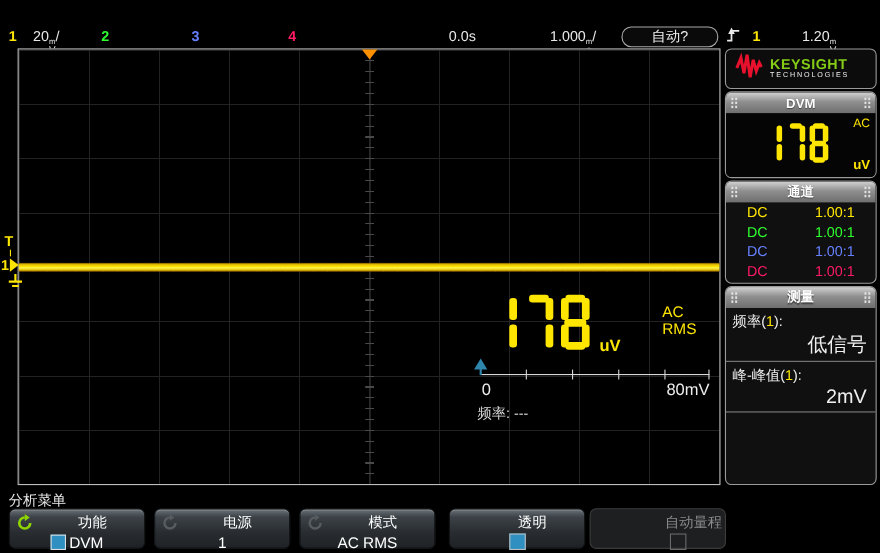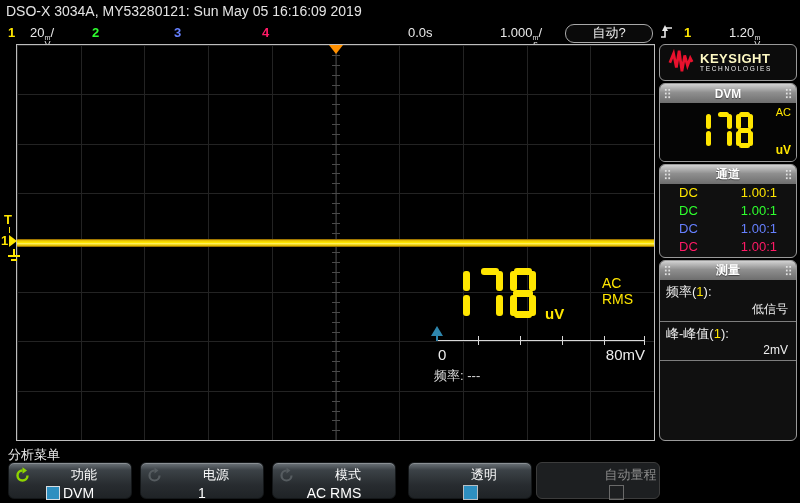--- a/index.html
+++ b/index.html
@@ -79,33 +79,33 @@
   .sbox{position:absolute;left:0;width:138px;background:#101010;border:1px solid #9a9a9a;
         border-radius:6px;box-sizing:border-box;overflow:hidden;}
   .sbox-hdr{position:relative;height:19px;background:linear-gradient(180deg,#d2d2d2,#8f8f8f 45%,#6e6e6e);
         color:#fff;font-weight:bold;font-size:12px;display:flex;align-items:center;justify-content:center;
         text-shadow:0 1px 1px #444;cursor:grab;}
   .grip{position:absolute;top:4px;width:7px;height:11px;
         background-image:radial-gradient(#e2e2e2 1px,transparent 1.3px);background-size:3.5px 3.7px;}
   .grip.l{left:4px;} .grip.r{right:4px;}
   #logo-box{top:0;height:37px;display:flex;align-items:center;background:#0c0c0c;}
   #logo-text{margin-left:6px;}
-  #logo-brand{font-size:13px;font-weight:800;color:#fef9c3;letter-spacing:.5px;line-height:13px;}
+  #logo-brand{font-size:13px;font-weight:800;color:#84cc16;letter-spacing:.5px;line-height:13px;}
   #logo-sub{font-size:6.5px;color:#eee;letter-spacing:1.7px;line-height:8px;}
   #dvm-box{top:39px;height:79px;}
   #dvm-box .body{position:relative;height:58px;background:#050505;}
   #dvm-box .seg-small{position:absolute;left:34px;top:9px;}
   #dvm-ac{position:absolute;right:5px;top:3px;color:#ffe600;font-size:11px;}
   #dvm-uv{position:absolute;right:5px;bottom:4px;color:#ffe600;font-size:12px;font-weight:bold;}
   #ch-box{top:120px;height:94px;}
   .ch-row{height:18px;line-height:18px;padding:0 19px;display:flex;justify-content:space-between;font-size:13px;}
   #meas-box{top:216px;height:181px;}
   .meas-label{padding:3px 6px 0 6px;font-size:13px;color:#efefef;}
   .meas-label .src{color:#ffe600;}
-  .meas-value{padding:0 8px 3px 0;text-align:right;font-size:12px;color:#efefef;
+  .meas-value{padding:0 8px 3px 0;text-align:right;font-size:18px;color:#efefef;
               border-bottom:1px solid #7e7e7e;}
 
   
   #menu-label{left:8px;top:446px;font-size:13px;color:#eaeaea;}
   .softkey{position:absolute;top:462px;width:124px;height:37px;border-radius:6px;box-sizing:border-box;
      background:linear-gradient(180deg,#6d747a 0%,#3c4247 20%,#282c30 62%,#1f2326 100%);
      border:1px solid #141719;box-shadow:inset 0 1px 0 rgba(255,255,255,.22);cursor:pointer;}
   .softkey .sk-label{display:block;text-align:center;font-size:13px;color:#fff;margin-top:3px;margin-left:28px;}
   .softkey .sk-value{display:flex;align-items:center;justify-content:center;font-size:14px;color:#fff;margin-top:1px;}
   .softkey.disabled{background:#1d1f21;border:1px solid #3c3c3c;box-shadow:none;cursor:default;padding-left:37px;}
@@ -114,21 +114,20 @@
   .bluesq{display:inline-block;width:12px;height:12px;background:#2e8fc0;border:1px solid #d7dde2;margin-right:3px;}
   .checkbox{display:inline-block;width:13px;height:13px;border:1px solid #b8bec2;background:#2e8fc0;}
   .checkbox.empty{background:transparent;border:1px solid #6a6a6a;}
   .yellowv{color:#ffe600;}
 </style>
 </head>
 <body>
 
 <div id="scope">
 
-  <div id="titlebar" class="abs">DSO-X 3034A, MY53280121: Sun May 05 16:16:09 2019</div>
 
   <div id="statusbar" class="abs">
     <span class="abs ch1c" style="left:8px;font-weight:bold;">1</span>
     <span class="abs whitec" style="left:30px;"><span>20</span><span class="stack">
           <span class="u-top">m</span>
           <span class="u-bot">V</span>
         </span><span>/</span></span>
     <span class="abs ch2c" style="left:92px;font-weight:bold;">2</span>
     <span class="abs ch3c" style="left:174px;font-weight:bold;">3</span>
     <span class="abs ch4c" style="left:262px;font-weight:bold;">4</span>

